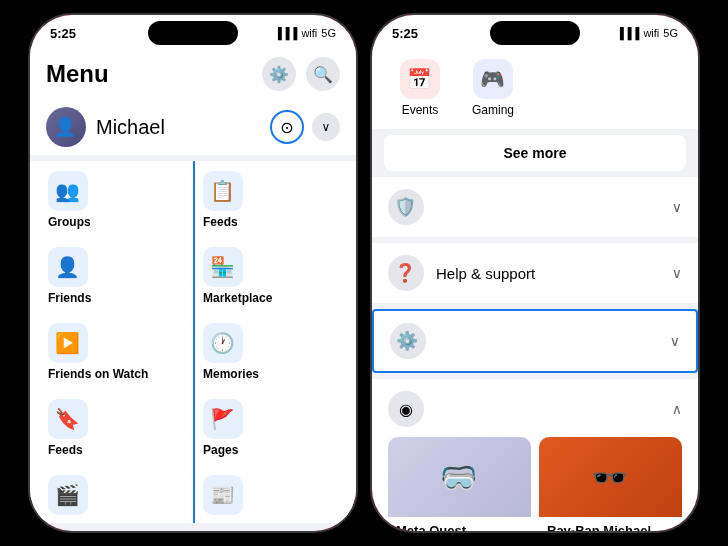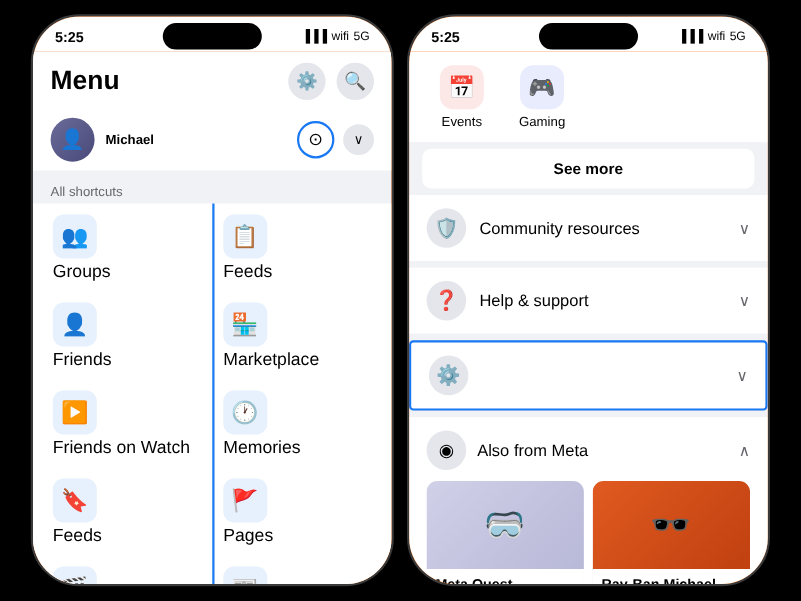--- a/index.html
+++ b/index.html
@@ -11,21 +11,21 @@
       align-items: center;
       justify-content: center;
       gap: 12px;
       font-family: -apple-system, BlinkMacSystemFont, 'Helvetica Neue', sans-serif;
       overflow: hidden;
     }
 
     .phone {
       width: 330px;
       height: 520px;
-      background: #f97316;
+      background: #be185d;
       border-radius: 44px;
       border: 2px solid #3a3a3a;
       overflow: hidden;
       position: relative;
       display: flex;
       flex-direction: column;
     }
 
     
     .status-bar {
@@ -121,22 +121,22 @@
       width: 40px;
       height: 40px;
       border-radius: 50%;
       background: linear-gradient(135deg, #6b6b9a 0%, #4a4a7a 100%);
       display: flex;
       align-items: center;
       justify-content: center;
       font-size: 18px;
     }
     .profile-name {
-      font-size: 12px;
-      font-weight: 700;
+      font-size: 20px;
+      font-weight: 400;
       color: #000;
     }
     .profile-right {
       display: flex;
       gap: 8px;
       align-items: center;
     }
     .ring-icon {
       width: 34px;
       height: 34px;
@@ -195,23 +195,23 @@
       width: 40px;
       height: 40px;
       border-radius: 10px;
       background: #e7f0fd;
       display: flex;
       align-items: center;
       justify-content: center;
       font-size: 20px;
     }
     .shortcut-label {
-      font-size: 16px;
-      color: #000;
-      font-weight: 400;
+      font-size: 12px;
+      color: #000;
+      font-weight: 700;
     }
 
     
     .right-phone .phone-screen {
       background: #f0f2f5;
       overflow-y: auto;
     }
 
     .top-shortcuts {
       background: #fff;
@@ -392,21 +392,20 @@
       <div class="profile-left">
         <div class="avatar">👤</div>
         <span class="profile-name">Michael</span>
       </div>
       <div class="profile-right">
         <div class="ring-icon">⊙</div>
         <div class="chevron-down">∨</div>
       </div>
     </div>
 
-    <div class="shortcuts-label">All shortcuts</div>
 
     <div class="shortcuts-grid">
       <div class="shortcut-divider"></div>
 
       <div class="shortcut-item">
         <div class="shortcut-icon">👥</div>
         <span class="shortcut-label">Groups</span>
       </div>
 
       <div class="shortcut-item">
@@ -475,21 +474,20 @@
         <div class="top-shortcut-icon gaming-icon">🎮</div>
         <span class="top-shortcut-label">Gaming</span>
       </div>
     </div>
 
     <button class="see-more-btn">See more</button>
 
     <div class="expandable-row">
       <div class="expandable-left">
         <div class="expand-icon">🛡️</div>
-        <span class="expand-label">Community resources</span>
       </div>
       <span class="chevron">∨</span>
     </div>
 
     <div class="expandable-row">
       <div class="expandable-left">
         <div class="expand-icon">❓</div>
         <span class="expand-label">Help &amp; support</span>
       </div>
       <span class="chevron">∨</span>
@@ -499,21 +497,20 @@
       <div class="expandable-left">
         <div class="expand-icon">⚙️</div>
       </div>
       <span class="chevron">∨</span>
     </div>
 
     <div class="also-meta">
       <div class="also-meta-header">
         <div class="also-meta-left">
           <div class="meta-icon">◉</div>
-          <span class="also-meta-label">Also from Meta</span>
         </div>
         <span class="chevron">∧</span>
       </div>
       <div class="meta-cards">
 
         <div class="meta-card">
           <div class="meta-card-img quest-bg">🥽</div>
           <div class="meta-card-body">
             <div class="meta-card-title">Meta Quest</div>
 

